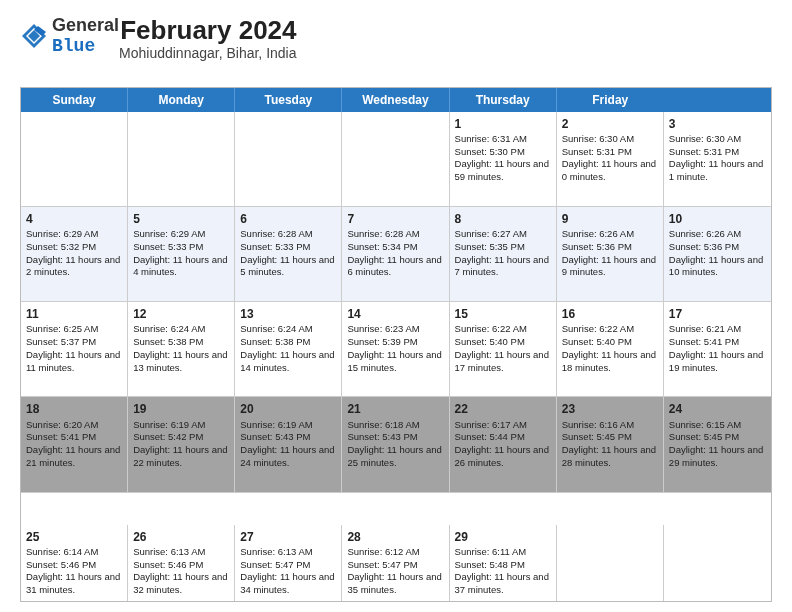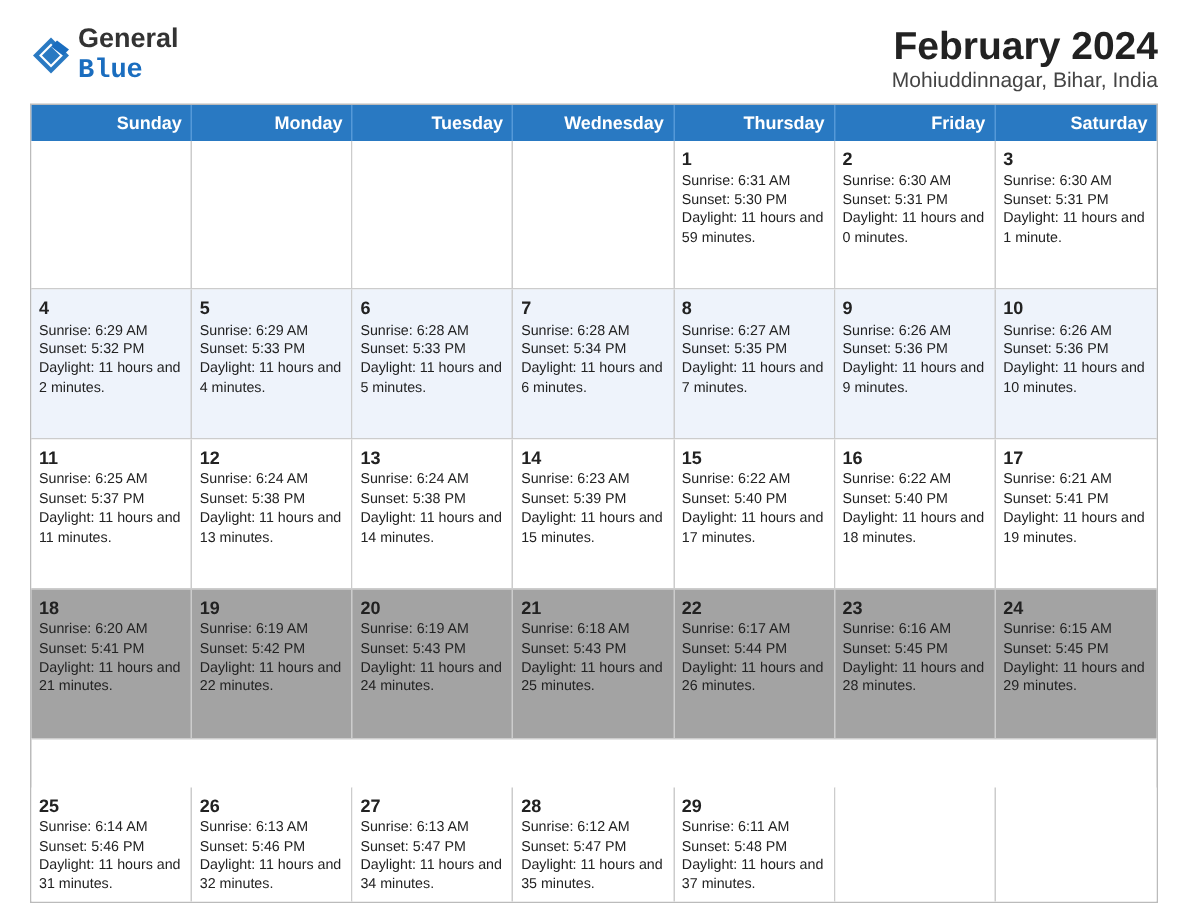--- a/index.html
+++ b/index.html
@@ -12,23 +12,22 @@
     }
     .page {
       width: 792px;
       height: 612px;
       padding: 16px 20px 10px 20px;
       display: flex;
       flex-direction: column;
     }
     .header {
       display: flex;
-      justify-content: space-between;
       align-items: flex-start;
-      margin-bottom: 8px;
+      margin-bottom: 26px;
     }
     .logo {
       display: flex;
       align-items: center;
       gap: 4px;
     }
     .logo-text {
       font-size: 18px;
       font-weight: bold;
       line-height: 1.1;
@@ -62,21 +61,21 @@
       display: grid;
       grid-template-columns: repeat(7, 1fr);
       background: #2979c2;
     }
     .cal-header-cell {
       color: #fff;
       font-size: 12px;
       font-weight: bold;
       padding: 5px 6px;
       border-right: 1px solid #5599d8;
-      text-align: right;
+      text-align: center;
     }
     .cal-header-cell:last-child { border-right: none; }
     .cal-body {
       flex: 1;
       display: flex;
       flex-direction: column;
     }
     .cal-row {
       display: grid;
       grid-template-columns: repeat(7, 1fr);
@@ -131,21 +130,20 @@
   </div>
 
   <div class="calendar">
     <div class="cal-header-row">
     <div class="cal-header-cell">Sunday</div>
         <div class="cal-header-cell">Monday</div>
         <div class="cal-header-cell">Tuesday</div>
         <div class="cal-header-cell">Wednesday</div>
         <div class="cal-header-cell">Thursday</div>
         <div class="cal-header-cell">Friday</div>
-        <div class="cal-header-cell">Saturday</div>
       </div>
     <div class="cal-body">
     <div class="cal-row row1">
           <div class="cal-cell empty"></div>
           <div class="cal-cell empty"></div>
           <div class="cal-cell empty"></div>
           <div class="cal-cell empty"></div>
           <div class="cal-cell"><span class="day-num">1</span><span>Sunrise: 6:31 AM</span><br><span>Sunset: 5:30 PM</span><br><span>Daylight: 11 hours and 59 minutes.</span></div>
           <div class="cal-cell"><span class="day-num">2</span><span>Sunrise: 6:30 AM</span><br><span>Sunset: 5:31 PM</span><br><span>Daylight: 11 hours and 0 minutes.</span></div>
           <div class="cal-cell"><span class="day-num">3</span><span>Sunrise: 6:30 AM</span><br><span>Sunset: 5:31 PM</span><br><span>Daylight: 11 hours and 1 minute.</span></div>

